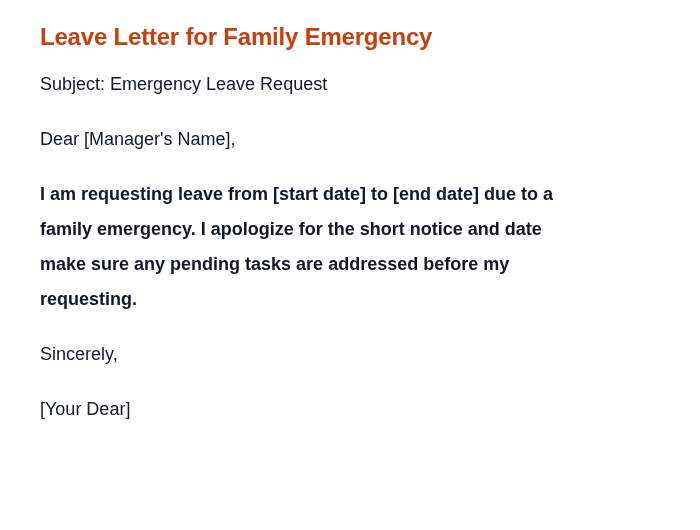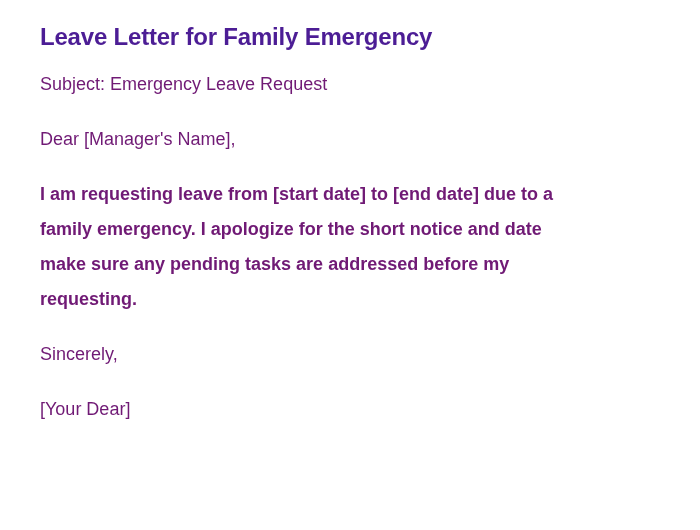--- a/index.html
+++ b/index.html
@@ -16,29 +16,29 @@
     height: 530px;
     padding: 22px 40px 0 40px;
     background: #ffffff;
     font-family: "Liberation Sans", "DejaVu Sans", sans-serif;
   }
   .doc-title {
     margin: 0 0 16px 0;
     font-size: 24px;
     font-weight: 700;
     line-height: 29px;
-    color: #4c1d95;
+    color: #c2410c;
     letter-spacing: -0.2px;
   }
   .doc-paragraph {
     margin: 0 0 20px 0;
     font-size: 18px;
     font-weight: 400;
     line-height: 35px;
-    color: #701a75;
+    color: #0f172a;
   }
   .doc-paragraph .line {
     white-space: nowrap;
     font-weight: bold;
   }
 </style>
 </head>
 <body>
 
 <div class="page">

